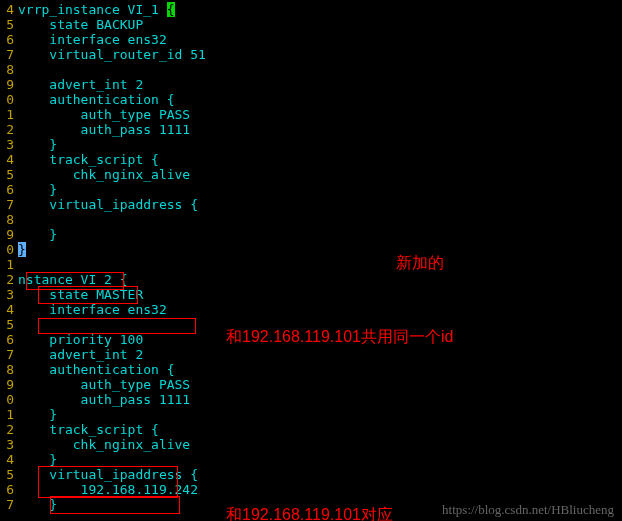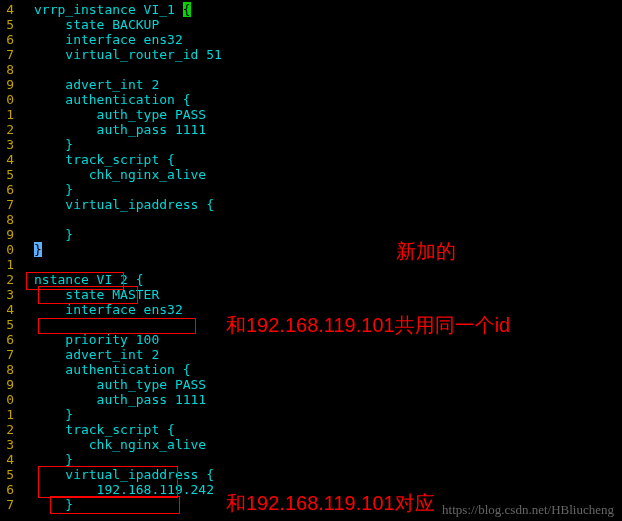--- a/index.html
+++ b/index.html
@@ -15,35 +15,36 @@
   color: #00d7d7;
 }
 .editor { position: relative; padding-top: 2px; }
 .line { display: flex; white-space: pre; height: 15px; }
 .ln {
   color: #c2a000;
   width: 14px;
   text-align: right;
   flex-shrink: 0;
 }
-.code { padding-left: 20px; }
+.code { padding-left: 4px; }
 .kw { color: #00d7d7; }
 .hl { background: #00d700; color: #000; }
 .cursor-hl { background: #5fafff; color: #000; }
 .box {
   position: absolute;
   border: 1px solid #ff0000;
   pointer-events: none;
 }
 .anno {
   position: absolute;
   color: #ff0000;
   font-family: "Microsoft YaHei", sans-serif;
-  font-size: 20px;
+  font-size: 16px;
   white-space: nowrap;
+  margin-top: 11px;
 }
 .watermark {
   position: absolute;
   right: 8px;
   bottom: 4px;
   color: rgba(200,200,200,0.5);
   font-family: Liberation Serif, serif;
   font-size: 13px;
 }
 </style>

